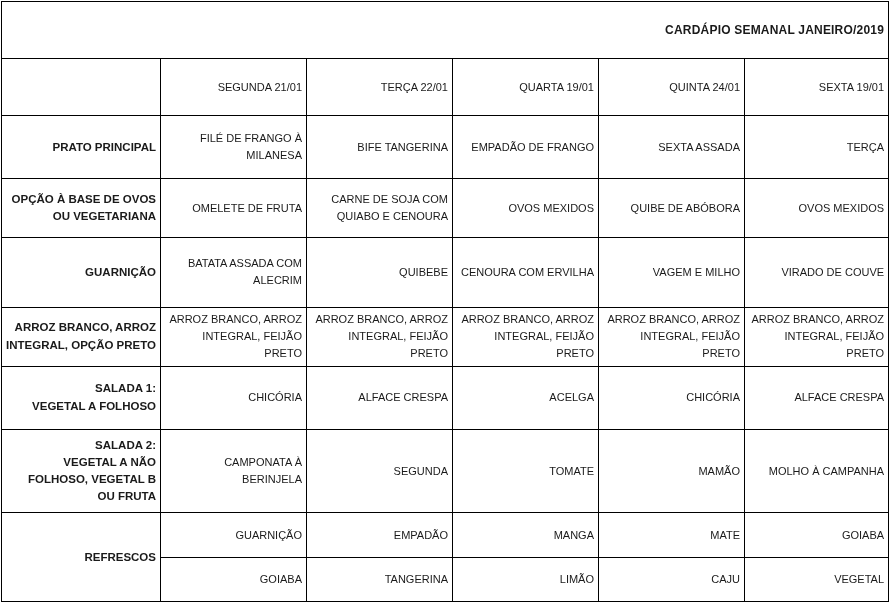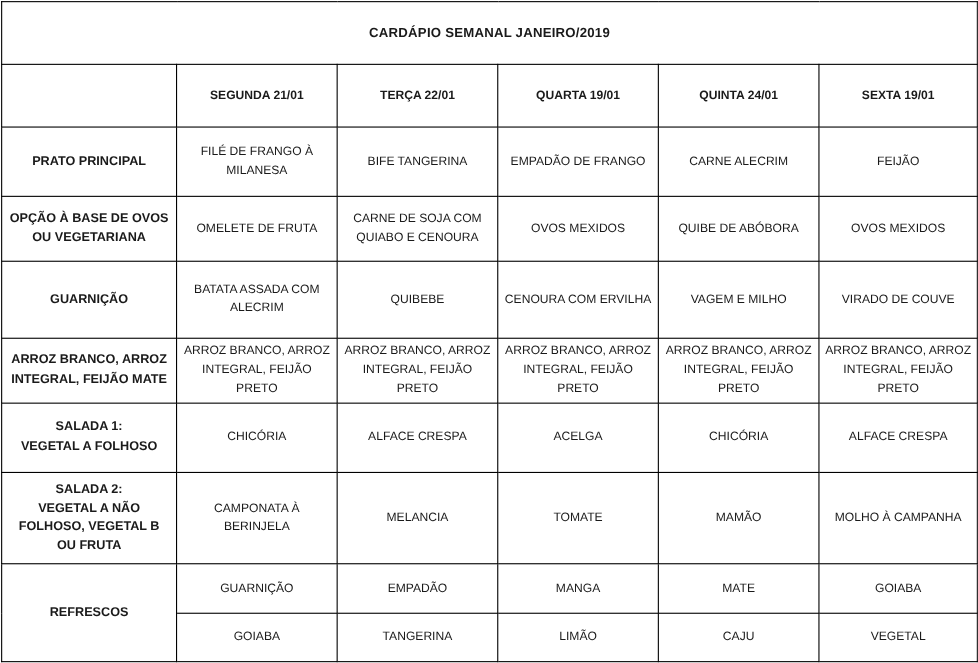--- a/index.html
+++ b/index.html
@@ -13,33 +13,33 @@
   }
   table.menu {
     border-collapse: collapse;
     table-layout: fixed;
     width: 887px;
     height: 601px;
     margin: 1px;
   }
   table.menu td, table.menu th {
     border: 1px solid #000000;
-    text-align: center;
+    text-align: right;
     vertical-align: middle;
     padding: 2px 4px;
     overflow: hidden;
   }
   td.title-cell {
     font-size: 12px;
     font-weight: bold;
     letter-spacing: 0.2px;
   }
   th.day-header {
     font-size: 11px;
-    font-weight: bold;
+    font-weight: normal;
   }
   td.row-label {
     font-size: 11.5px;
     font-weight: bold;
     white-space: pre-line;
     line-height: 1.5;
     margin-left: 32px;
   }
   td.menu-cell {
     font-size: 11px;
@@ -70,22 +70,22 @@
       <th class="day-header">QUARTA 19/01</th>
       <th class="day-header">QUINTA 24/01</th>
       <th class="day-header">SEXTA 19/01</th>
     </tr>
 
     <tr style="height:62px">
       <td class="row-label">PRATO PRINCIPAL</td>
       <td class="menu-cell">FILÉ DE FRANGO À MILANESA</td>
       <td class="menu-cell">BIFE TANGERINA</td>
       <td class="menu-cell">EMPADÃO DE FRANGO</td>
-      <td class="menu-cell">CARNE ALECRIM</td>
-      <td class="menu-cell">FEIJÃO</td>
+      <td class="menu-cell">SEXTA ASSADA</td>
+      <td class="menu-cell">TERÇA</td>
     </tr>
 
     <tr style="height:58px">
       <td class="row-label">OPÇÃO À BASE DE OVOS
 OU VEGETARIANA</td>
       <td class="menu-cell">OMELETE DE FRUTA</td>
       <td class="menu-cell">CARNE DE SOJA COM QUIABO E CENOURA</td>
       <td class="menu-cell">OVOS MEXIDOS</td>
       <td class="menu-cell">QUIBE DE ABÓBORA</td>
       <td class="menu-cell">OVOS MEXIDOS</td>
@@ -95,21 +95,21 @@
       <td class="row-label">GUARNIÇÃO</td>
       <td class="menu-cell">BATATA  ASSADA COM ALECRIM</td>
       <td class="menu-cell">QUIBEBE</td>
       <td class="menu-cell">CENOURA COM ERVILHA</td>
       <td class="menu-cell">VAGEM E MILHO</td>
       <td class="menu-cell">VIRADO DE COUVE</td>
     </tr>
 
     <tr style="height:58px">
       <td class="row-label">ARROZ BRANCO, ARROZ
-INTEGRAL, FEIJÃO MATE</td>
+INTEGRAL, OPÇÃO PRETO</td>
       <td class="menu-cell">ARROZ BRANCO, ARROZ INTEGRAL, FEIJÃO PRETO</td>
       <td class="menu-cell">ARROZ BRANCO, ARROZ INTEGRAL, FEIJÃO PRETO</td>
       <td class="menu-cell">ARROZ BRANCO, ARROZ INTEGRAL, FEIJÃO PRETO</td>
       <td class="menu-cell">ARROZ BRANCO, ARROZ INTEGRAL, FEIJÃO PRETO</td>
       <td class="menu-cell">ARROZ BRANCO, ARROZ INTEGRAL, FEIJÃO PRETO</td>
     </tr>
 
     <tr style="height:62px">
       <td class="row-label">SALADA 1:
 VEGETAL A FOLHOSO</td>
@@ -119,21 +119,21 @@
       <td class="menu-cell">CHICÓRIA</td>
       <td class="menu-cell">ALFACE CRESPA</td>
     </tr>
 
     <tr style="height:82px">
       <td class="row-label">SALADA 2:
 VEGETAL A NÃO
 FOLHOSO, VEGETAL B
 OU FRUTA</td>
       <td class="menu-cell">CAMPONATA À BERINJELA</td>
-      <td class="menu-cell">MELANCIA</td>
+      <td class="menu-cell">SEGUNDA</td>
       <td class="menu-cell">TOMATE</td>
       <td class="menu-cell">MAMÃO</td>
       <td class="menu-cell">MOLHO À CAMPANHA</td>
     </tr>
 
     <tr style="height:44px">
       <td class="row-label" rowspan="2">REFRESCOS</td>
       <td class="menu-cell">GUARNIÇÃO</td>
       <td class="menu-cell">EMPADÃO</td>
       <td class="menu-cell">MANGA</td>

